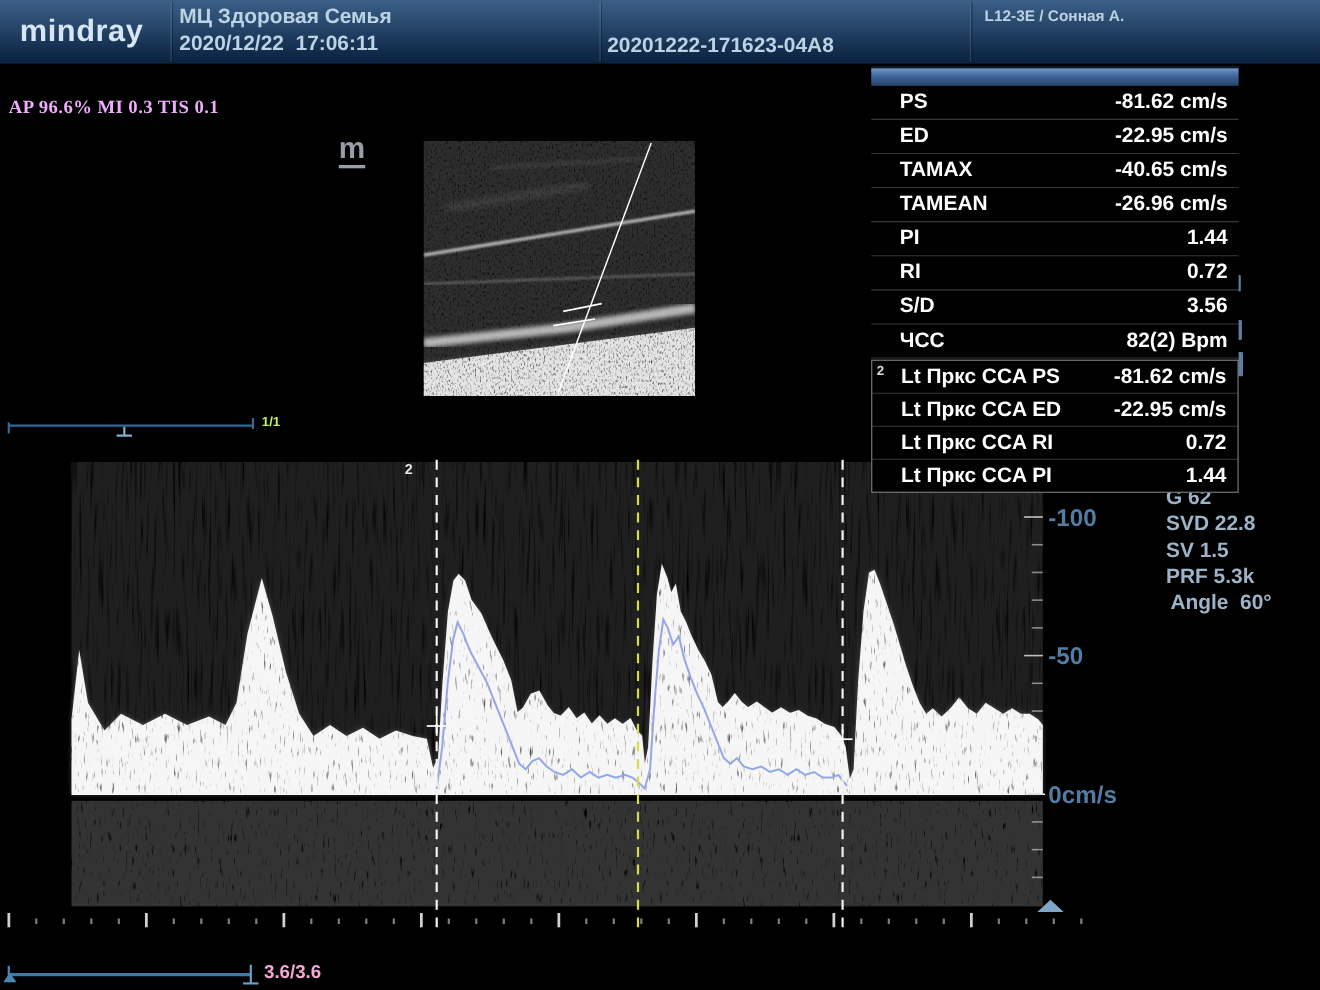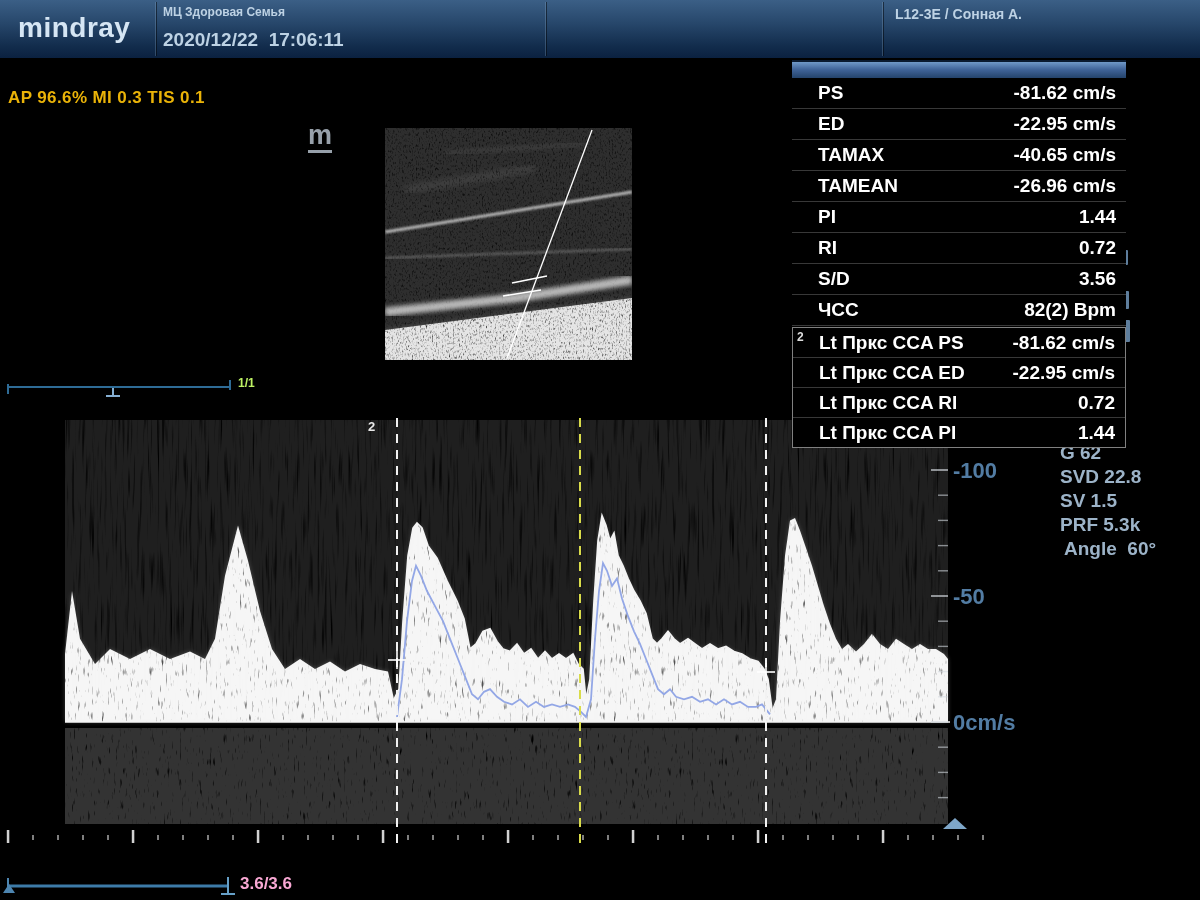--- a/index.html
+++ b/index.html
@@ -8,26 +8,26 @@
   .abs{position:absolute;}
   .t{font-weight:700;}
 
   
   #header{left:0;top:0;width:1200px;height:58px;
     background:linear-gradient(180deg,#3b5f86 0%,#27476b 40%,#122c4c 80%,#0b2140 100%);
     border-bottom:2px solid #000;}
   .hdr-div{position:absolute;top:2px;bottom:2px;width:1px;background:rgba(160,190,220,.25);
     box-shadow:1px 0 0 rgba(0,0,0,.5);}
   #logo{left:18px;top:12px;font-size:28px;letter-spacing:.5px;color:#d6e6f4;}
-  #facility{left:163px;top:5px;font-size:12px;color:#bdd2e4;}
+  #facility{left:163px;top:5px;font-size:19px;color:#bdd2e4;}
   #datetime{left:163px;top:29px;font-size:19px;color:#bdd2e4;white-space:pre;}
   #examid{left:552px;top:31px;font-size:19px;color:#bdd2e4;}
   #probe{left:895px;top:6px;font-size:14px;color:#bdd2e4;}
 
-  #ap-label{left:8px;top:88px;font-size:17px;color:#eab308;letter-spacing:.4px;}
+  #ap-label{left:8px;top:88px;font-size:17px;color:#f0abfc;letter-spacing:.4px;font-family:Liberation Serif, serif;}
   #m-marker{left:308px;top:122px;font-size:27px;line-height:1;color:#97a0aa;
     border-bottom:3px solid #97a0aa;padding-bottom:1px;}
 
   
   #panel{left:792px;top:60px;width:334px;background:#000;z-index:3;}
   #panel-titlebar{height:16px;background:linear-gradient(180deg,#7099c8 0%,#41659a 45%,#24436b 100%);
     border-top:2px solid #0a1a30;}
   .prow{height:30px;line-height:30px;display:flex;justify-content:space-between;
     padding:0 10px 0 26px;border-bottom:1px solid rgba(255,255,255,.22);
     font-weight:700;font-size:19px;color:#fff;white-space:nowrap;align-items:center;}
@@ -55,20 +55,21 @@
 
 <div id="screen">
 
   <div id="header" class="abs">
     <div class="hdr-div" style="left:155px"></div>
     <div class="hdr-div" style="left:545px"></div>
     <div class="hdr-div" style="left:882px"></div>
     <div id="logo" class="abs t">mindray</div>
     <div id="facility" class="abs t">МЦ Здоровая Семья</div>
     <div id="datetime" class="abs t">2020/12/22  17:06:11</div>
+    <div id="examid" class="abs t">20201222-171623-04A8</div>
     <div id="probe" class="abs t">L12-3E / Сонная А.</div>
   </div>
 
   <div id="ap-label" class="abs t">AP 96.6%  MI 0.3 TIS 0.1</div>
   <div id="m-marker" class="abs t">m</div>
   <div id="page-ind" class="abs t">1/1</div>
 
   <svg id="bmode-svg" width="247" height="232">
     <defs>
       <filter id="fTiss" x="-5%" y="-5%" width="110%" height="110%">

